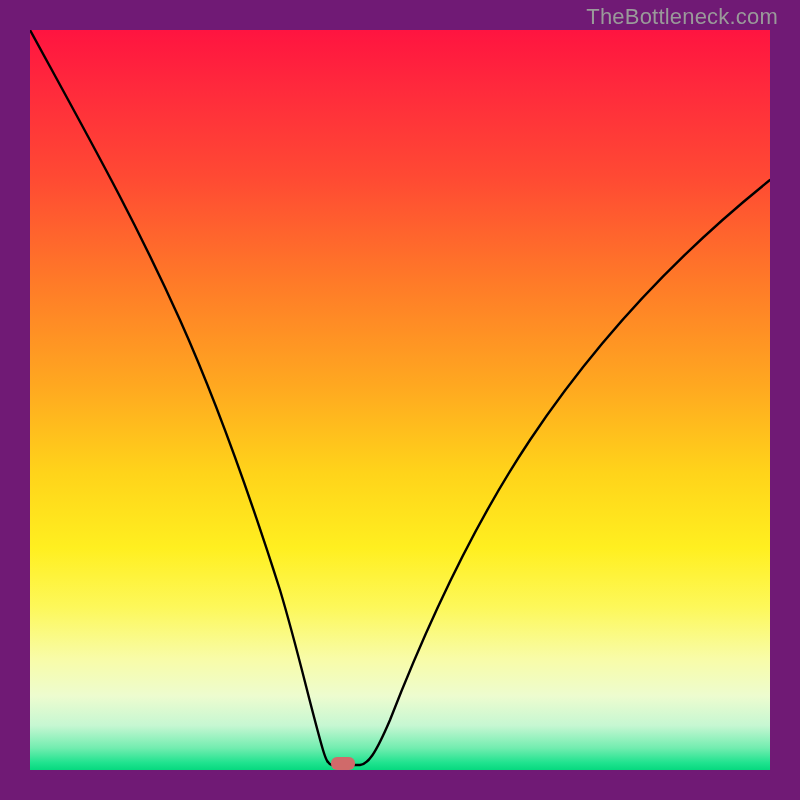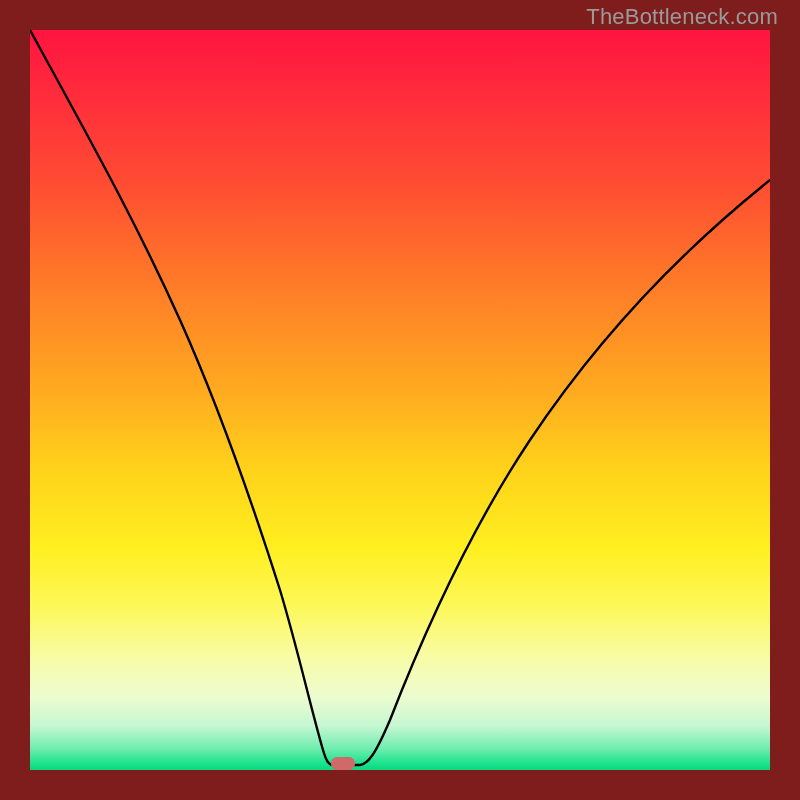--- a/index.html
+++ b/index.html
@@ -7,21 +7,21 @@
     padding: 0;
     width: 800px;
     height: 800px;
     background: #000;
     overflow: hidden;
     font-family: Arial, Helvetica, sans-serif;
   }
   .frame {
     position: absolute;
     inset: 0;
-    background: #7f1d1d;
+    background: #701a75;
   }
   .plot {
     position: absolute;
     left: 30px;
     top: 30px;
     width: 740px;
     height: 740px;
     overflow: hidden;
   }
   .gradient {

